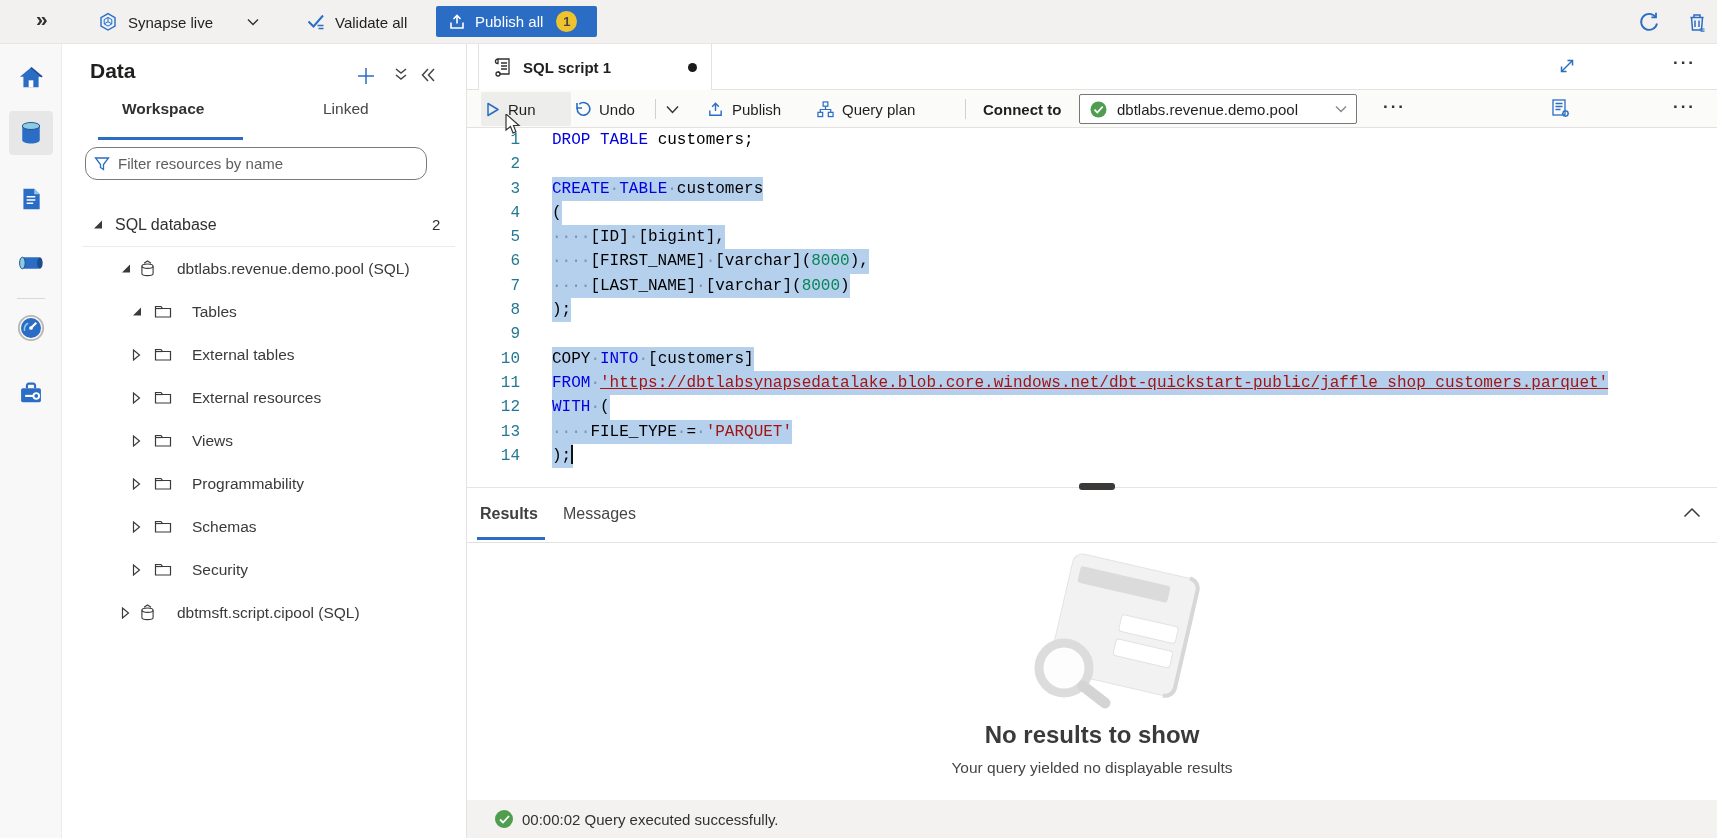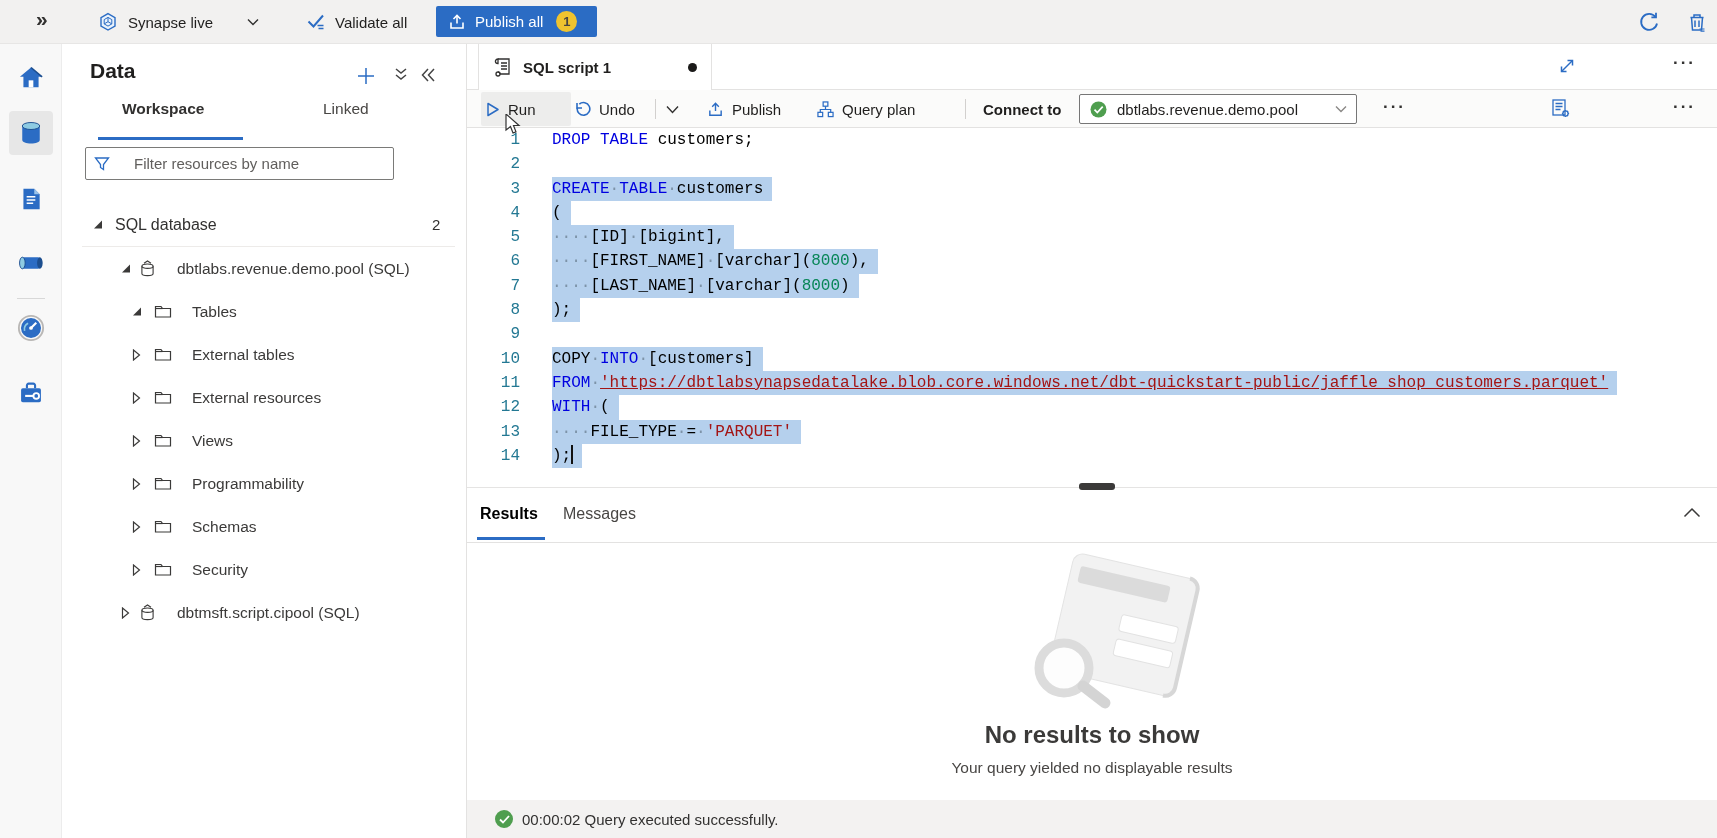--- a/index.html
+++ b/index.html
@@ -28,21 +28,21 @@
 
   
   #explorer{position:absolute;left:62px;top:44px;width:405px;height:794px;background:#fff;border-right:1px solid #e3e2e1;z-index:10;}
   #explorer-title{position:absolute;left:28px;top:15px;font-size:21px;font-weight:bold;color:#201f1e;}
   .exp-hicon{position:absolute;top:21px;width:22px;height:22px;cursor:pointer;}
   #exp-add{left:293px;} #exp-actions{left:329px;} #exp-collapse{left:356px;}
   .exp-tab{position:absolute;top:56px;height:36px;font-size:15.5px;cursor:pointer;}
   #tab-workspace{left:60px;color:#323130;font-weight:bold;}
   #tab-linked{left:261px;color:#484644;}
   #ws-underline{position:absolute;left:36px;top:93px;width:145px;height:3px;background:var(--accent,#2b6cc4);}
-  #filter-box{position:absolute;left:23px;top:103px;width:309px;height:33px;border:1px solid #7a7a78;border-radius:2px;background:#fff;display:flex;align-items:center;padding:0 8px;gap:24px;}
+  #filter-box{position:absolute;left:23px;top:103px;width:342px;height:33px;border:1px solid #7a7a78;border-radius:12px;background:#fff;display:flex;align-items:center;padding:0 8px;gap:8px;}
   #filter-input{border:none;outline:none;flex:1;font-size:15px;color:#323130;font-family:"Liberation Sans",sans-serif;background:transparent;}
   #filter-input::placeholder{color:#605e5c;}
 
   #tree{position:absolute;left:0;top:159px;width:405px;}
   .tree-row{height:43px;display:flex;align-items:center;cursor:pointer;font-size:15.5px;color:#3b3a39;}
   #tree-root{padding-left:29px;font-size:16px;color:#323130;}
   #tree-root .tlabel{margin-left:12px;}
   #root-count{position:absolute;left:370px;font-size:15px;color:#323130;}
   .tree-divider{height:1px;background:#edebe9;margin:0 12px 0 20px;}
   .lv1{padding-left:57px;} .lv2{padding-left:68px;}
@@ -73,38 +73,38 @@
   #toolbar-more{left:916px;top:7px;}
   #props-icon{left:1083px;top:8px;}
   #toolbar-more2{left:1206px;top:7px;}
   #mouse-cursor{position:absolute;left:38px;top:70px;z-index:40;}
 
   
   #editor{position:absolute;left:0;top:84px;width:1250px;height:357px;background:#fff;overflow:hidden;}
   .code-line{position:relative;height:24.3px;line-height:24.3px;font-family:"Liberation Mono",monospace;font-size:16px;white-space:pre;}
   .gut{position:absolute;left:0;top:0;width:53px;text-align:right;color:var(--line-number,#237893);}
   .ctext{display:inline-block;margin-left:85px;}
-  .ctext.sel{background:var(--selection,#b5d0ed);padding-right:9px;}
+  .ctext.sel{background:var(--selection,#b5d0ed);padding-right:0;}
   .ctext.selempty{min-width:13px;padding-right:0;}
   .tk-k{color:var(--keyword,#0000e0);}
   .tk-p{color:#000;}
   .tk-s{color:var(--string,#a31515);}
   .tk-n{color:var(--number,#098658);}
   .tk-u{color:var(--string,#a31515);text-decoration:underline;}
   .tk-w{color:#7d93a8;}
   .caret{display:inline-block;width:2px;height:19px;background:#111;vertical-align:-4px;}
 
   
   #splitter-line{position:absolute;left:0;top:443px;width:1250px;height:1px;background:#e5e4e3;}
   #splitter-handle{position:absolute;left:612px;top:439px;width:36px;height:7px;background:#3b3a39;border-radius:3px;cursor:row-resize;}
 
   
   #results{position:absolute;left:0;top:451px;width:1250px;height:305px;background:#fff;}
   .res-tab{position:absolute;top:10px;font-size:16px;cursor:pointer;}
-  #res-tab-results{left:13px;color:#000000;font-weight:bold;}
+  #res-tab-results{left:13px;color:#404040;font-weight:bold;}
   #res-tab-messages{left:96px;color:#484644;}
   #res-underline{position:absolute;left:10px;top:42px;width:68px;height:3px;background:var(--accent,#2b6cc4);}
   #res-border{position:absolute;left:0;top:47px;width:1250px;height:1px;background:#e3e2e1;}
   #res-collapse{position:absolute;left:1216px;top:12px;width:20px;height:20px;cursor:pointer;}
   #empty-illustration{position:absolute;left:0;top:55px;width:1250px;text-align:center;}
   #empty-title{position:absolute;left:0;top:226px;width:1250px;text-align:center;font-size:24px;font-weight:bold;color:#3b3a39;}
   #empty-subtitle{position:absolute;left:0;top:264px;width:1250px;text-align:center;font-size:15.5px;color:#484644;}
 
   
   #statusbar{position:absolute;left:0;top:756px;width:1250px;height:38px;background:#f3f2f1;display:flex;align-items:center;padding-left:28px;gap:9px;}

